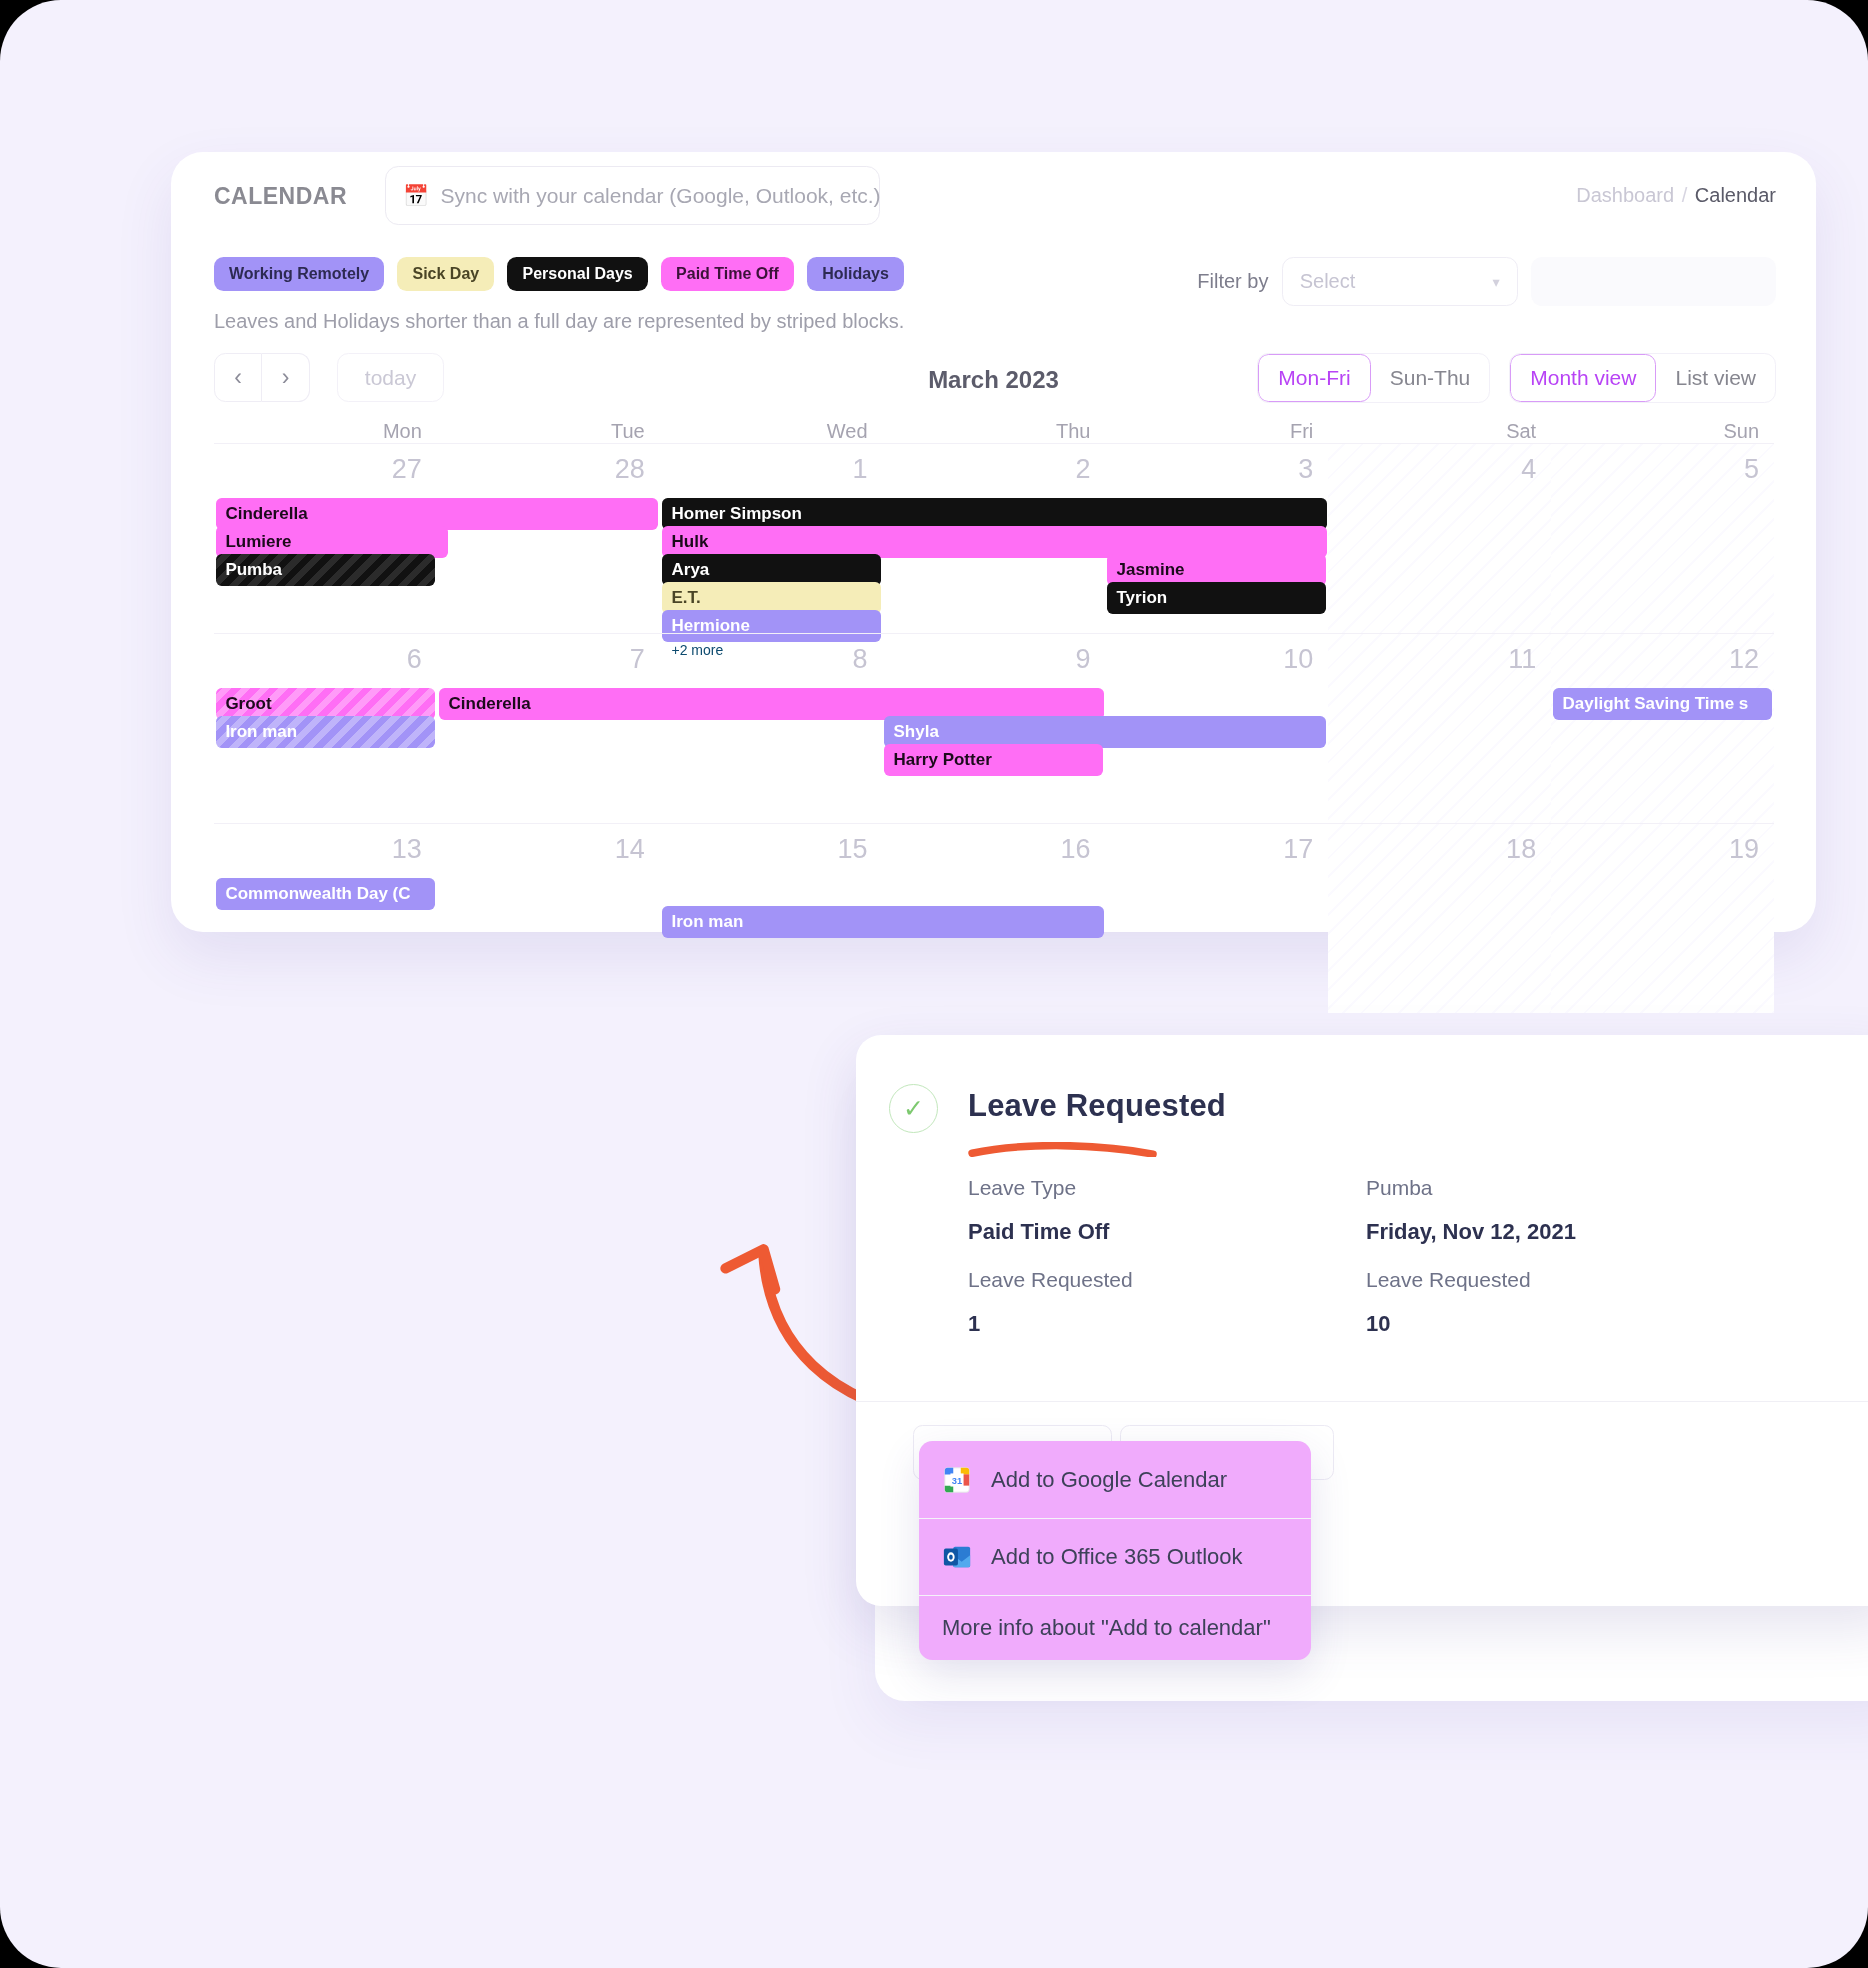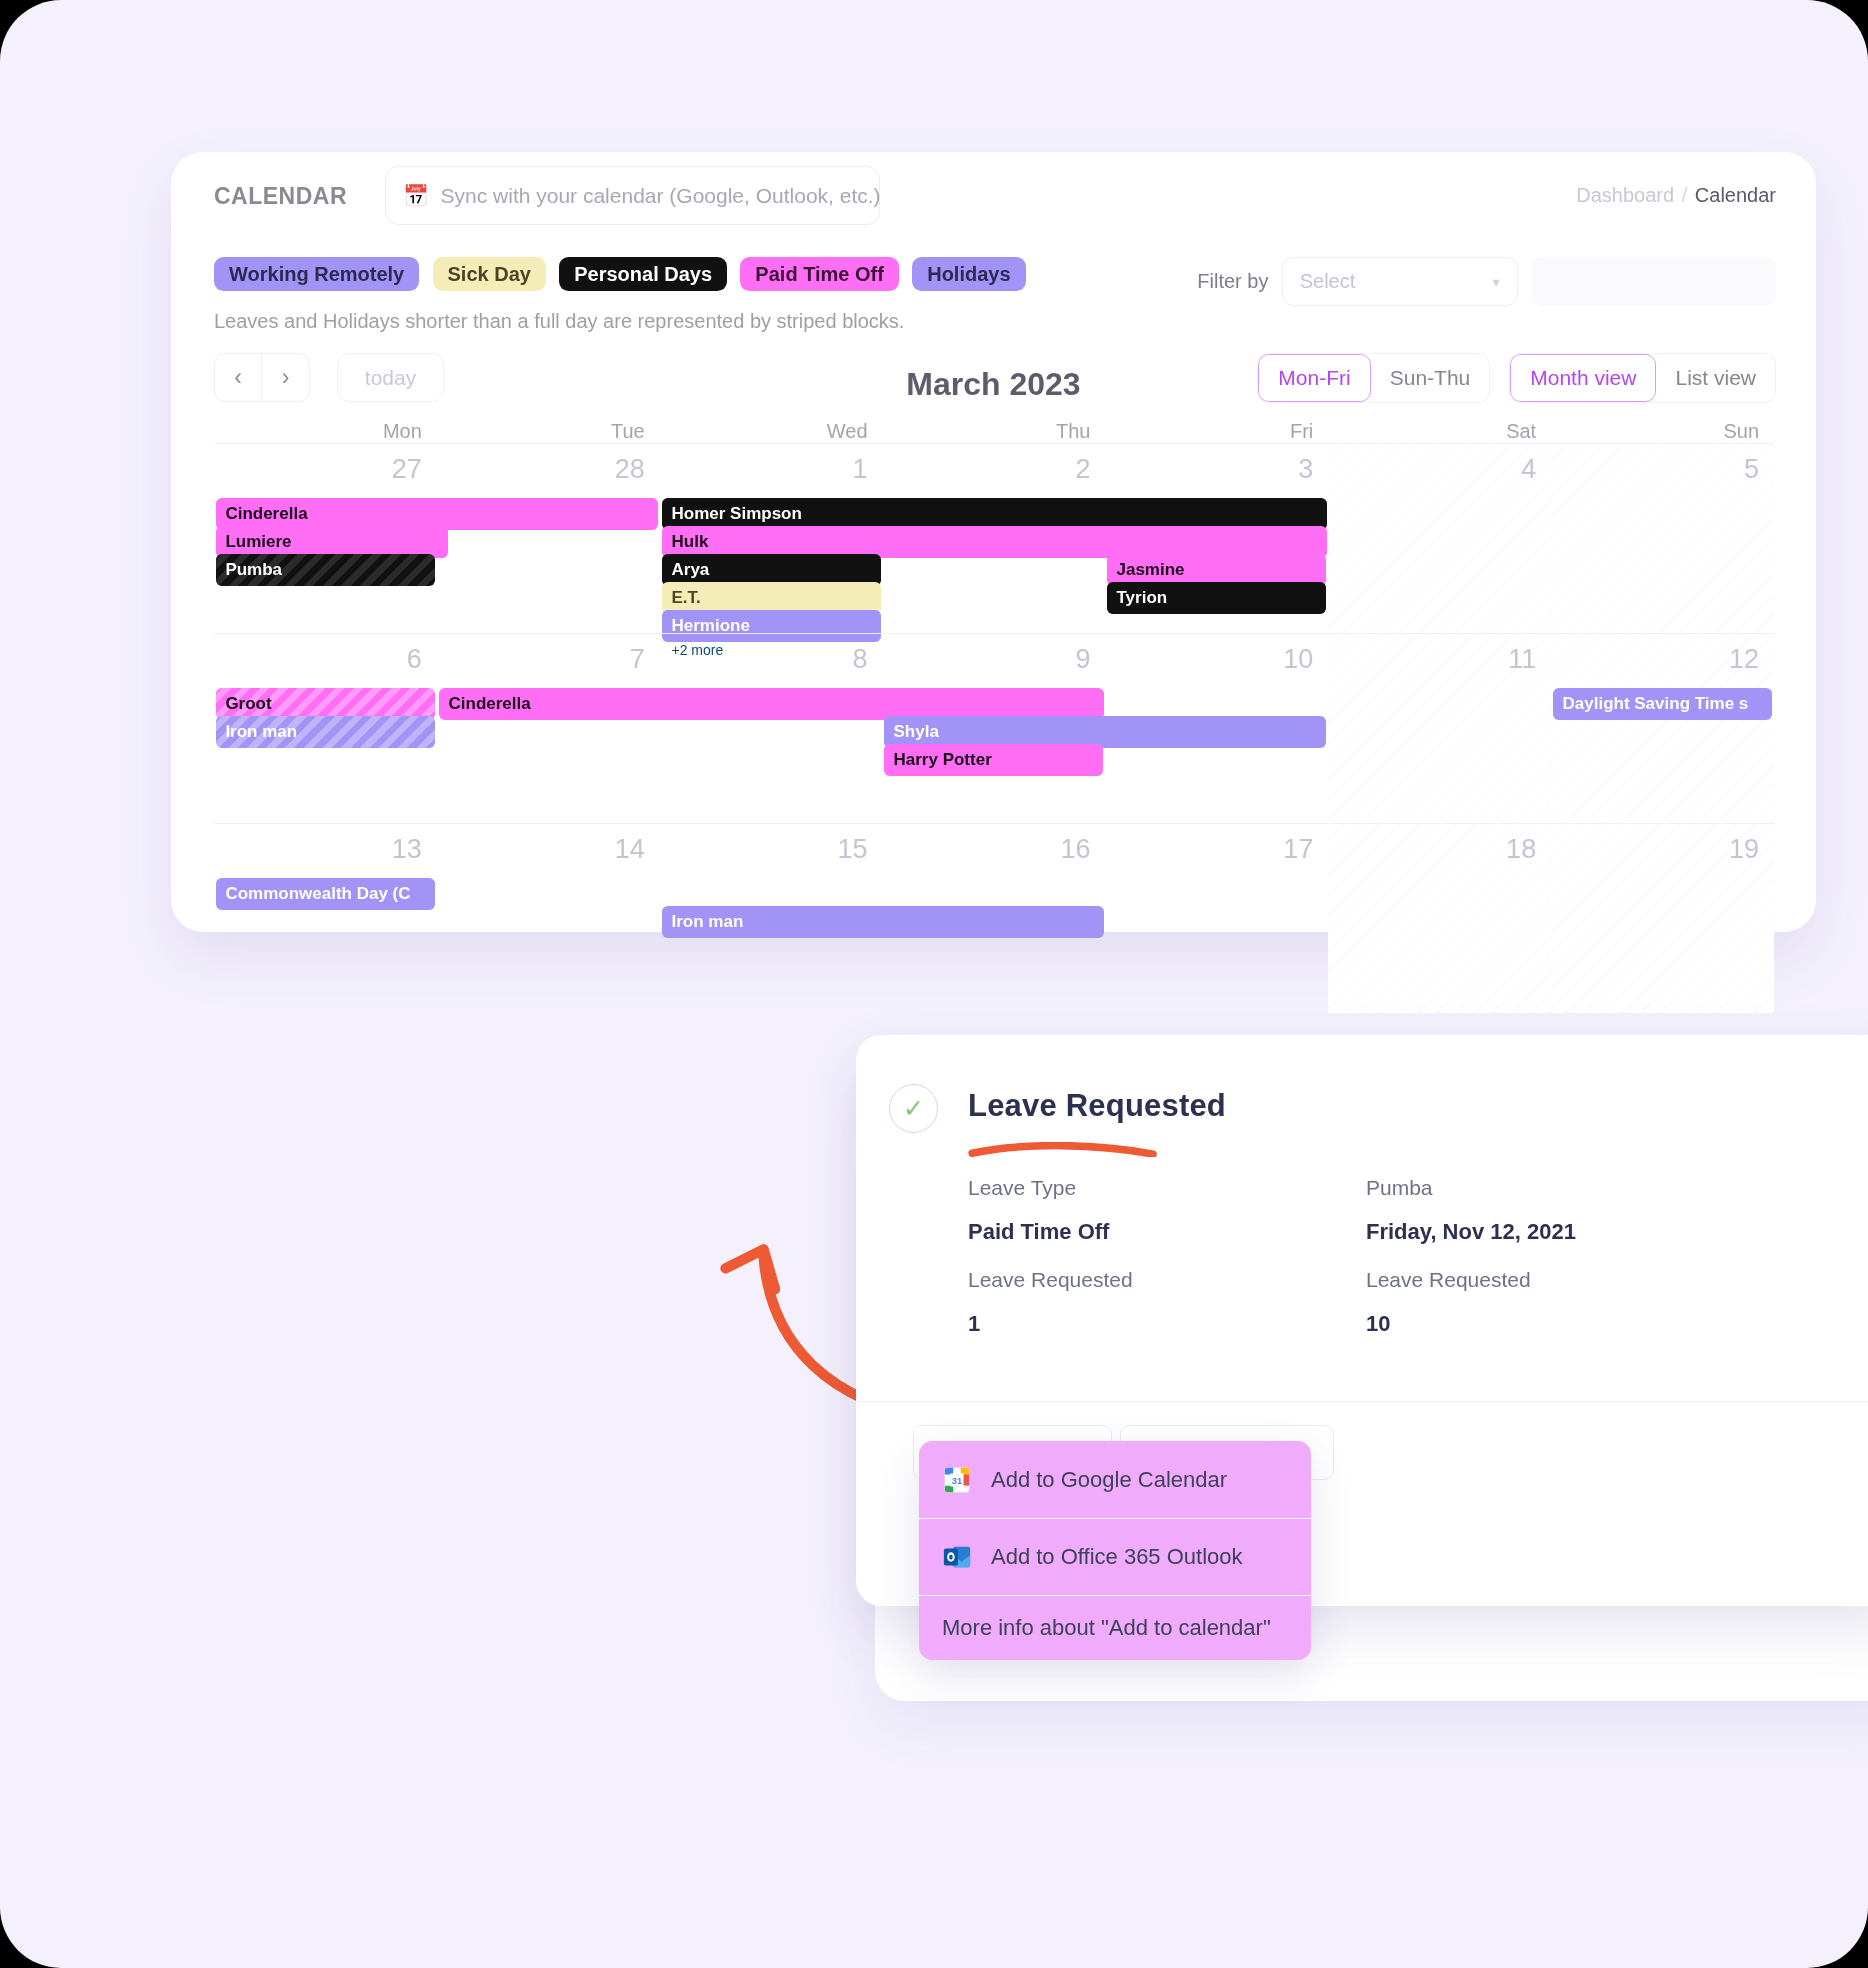--- a/index.html
+++ b/index.html
@@ -45,21 +45,21 @@
     font-size: 20px; color: #c9c7d4; white-space: nowrap;
   }
   .crumbs .sep { color: #d7d5e1; margin: 0 7.6px; }
   .crumbs .cur { color: #5a5a68; }
 
   
   .legend { position: absolute; left: 43px; top: 105px; display: flex; gap: 13.3px; }
   .pill {
     height: 34px; padding: 8px 15px; border-radius: 9.5px;
     display: flex; align-items: center;
-    font-size: 20px; font-weight: 700; white-space: nowrap;
+    font-size: 16px; font-weight: 700; white-space: nowrap;
   }
   .legend-note {
     position: absolute; left: 43px; top: 158px;
     font-size: 20px; color: #9e9eaa;
   }
 
   
   .filter-wrap { position: absolute; right: 40px; top: 105px; display: flex; align-items: center; gap: 13.3px; }
   .filter-label { font-size: 20px; color: #7d7d8c; }
   .filter-select {
@@ -81,21 +81,21 @@
   .navbtn.l { border-radius: 11.4px 0 0 11.4px; }
   .navbtn.r { border-radius: 0 11.4px 11.4px 0; border-left: none; }
   .todaybtn {
     position: absolute; left: 166px; top: 11.4px;
     width: 107px; height: 49px; border: 1px solid #f3f1f8; border-radius: 11.4px;
     display: flex; align-items: center; justify-content: center;
     font-size: 21px; color: #cac8d5;
   }
   .month-title {
     position: absolute; left: 0; top: 24px; width: 100%;
-    text-align: center; font-size: 32px; font-weight: 700; color: #5c5c6b;
+    text-align: center; font-size: 24px; font-weight: 700; color: #5c5c6b;
   }
   .segwrap { position: absolute; right: 40px; top: 11.4px; display: flex; gap: 19px; }
   .seg { display: flex; border: 1px solid #f2f0f8; border-radius: 11.4px; overflow: hidden; }
   .segbtn {
     height: 48px; padding: 0 19px; display: flex; align-items: center;
     font-size: 21px; color: #86868f; white-space: nowrap;
   }
   .segbtn.active { color: #b843f5; border: 1px solid #d89bf7; border-radius: 10.5px; }
 
   

